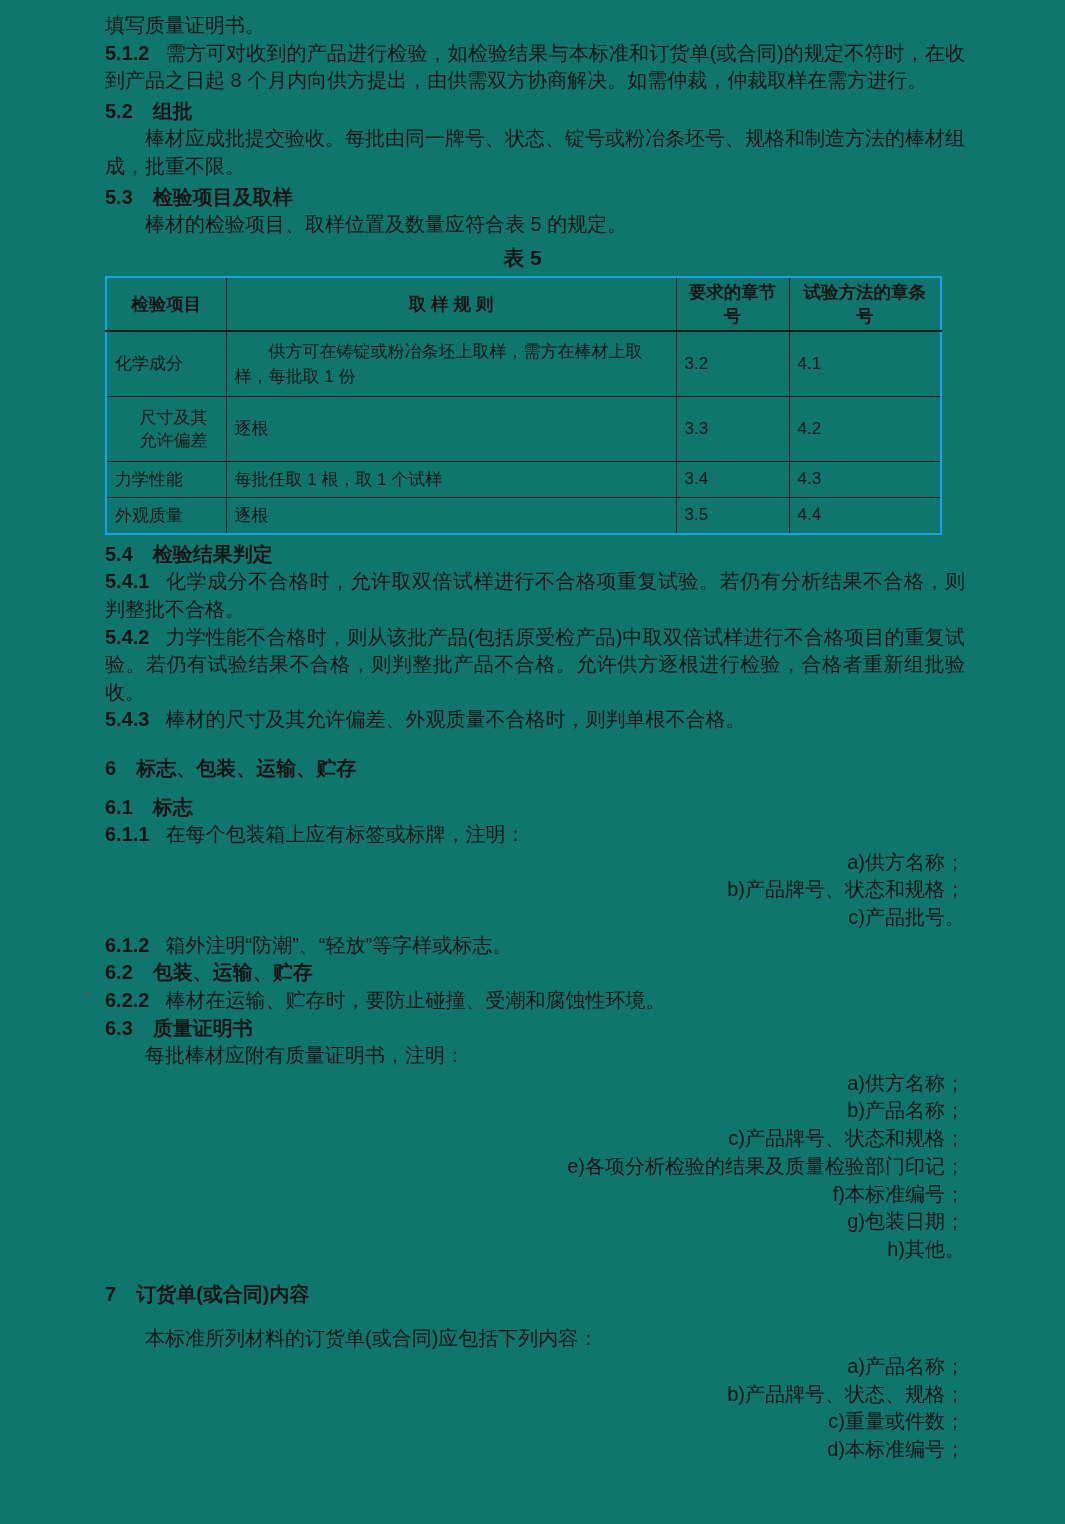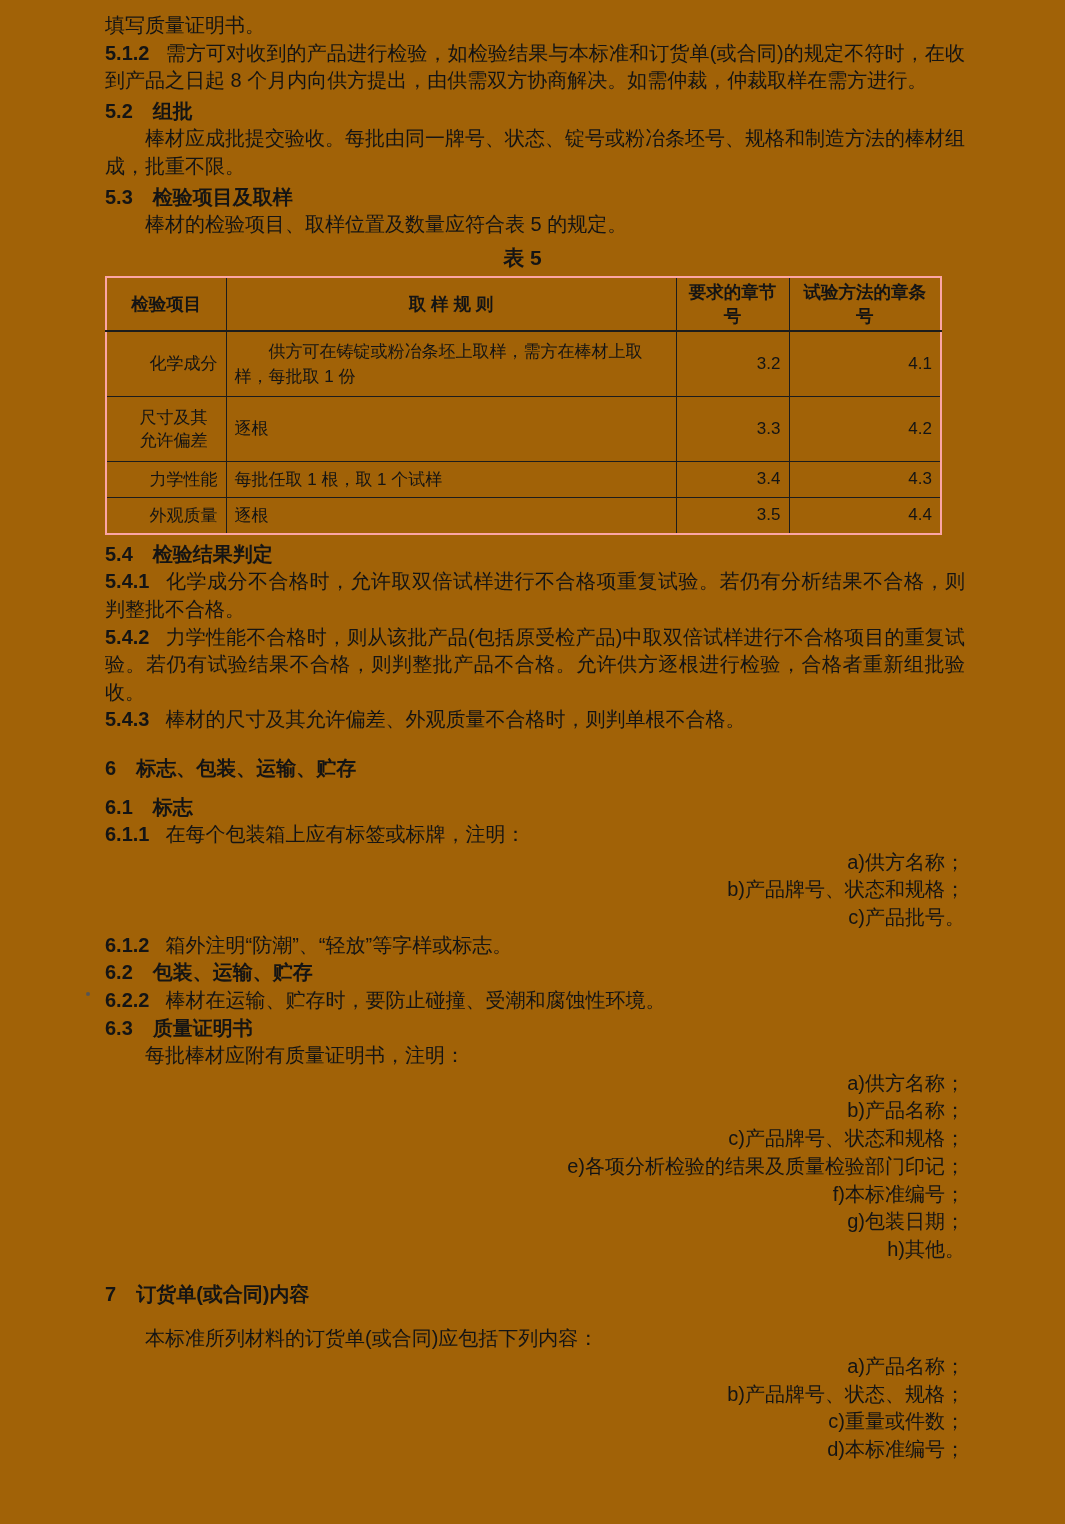--- a/index.html
+++ b/index.html
@@ -5,21 +5,21 @@
   html,body{margin:0;padding:0;}
   body{
     background:#f6f5f2;
     font-family:"Liberation Sans","DejaVu Sans",sans-serif;
     color:#141414;
   }
   .page{
     position:relative;
     width:1065px;height:1524px;
     margin:0 auto;
-    background:#a16207;
+    background:#0f766e;
     box-sizing:border-box;
     padding:12px 100px 0 105px;
     overflow:hidden;
   }
   p{margin:0;}
   .line{
     font-size:20px;
     line-height:27.6px;
     text-align:justify;
   }
@@ -40,29 +40,29 @@
     table-layout:fixed;
     width:835px;
     margin-top:5px;
     font-size:17px;
   }
   table.t5 td,table.t5 th{
     border:1.5px solid #1c1c1c;
     padding:2px 8px;
     vertical-align:middle;
   }
-  table.t5{border:2px solid #fca5a5;}
+  table.t5{border:2px solid #0ea5e9;}
   table.t5 thead th{
     font-weight:bold;
     text-align:center;
     height:34px;
     border-bottom:2px solid #1c1c1c;
     font-size:17.5px;
   }
-  td.c{text-align:right;}
+  td.c{text-align:left;}
   td.rule{text-align:left;padding-left:14px;padding-right:10px;line-height:25px;}
   td.rule .ind{text-indent:2em;}
   tr.r-tall td{height:60px;}
   tr.r-short td{height:31px;}
   
   .sec-h{
     font-weight:bold;font-size:20px;line-height:27.6px;
   }
   .sec-h .num{margin-right:20px;}
   .mt-big{margin-top:21px;margin-bottom:11px;}

